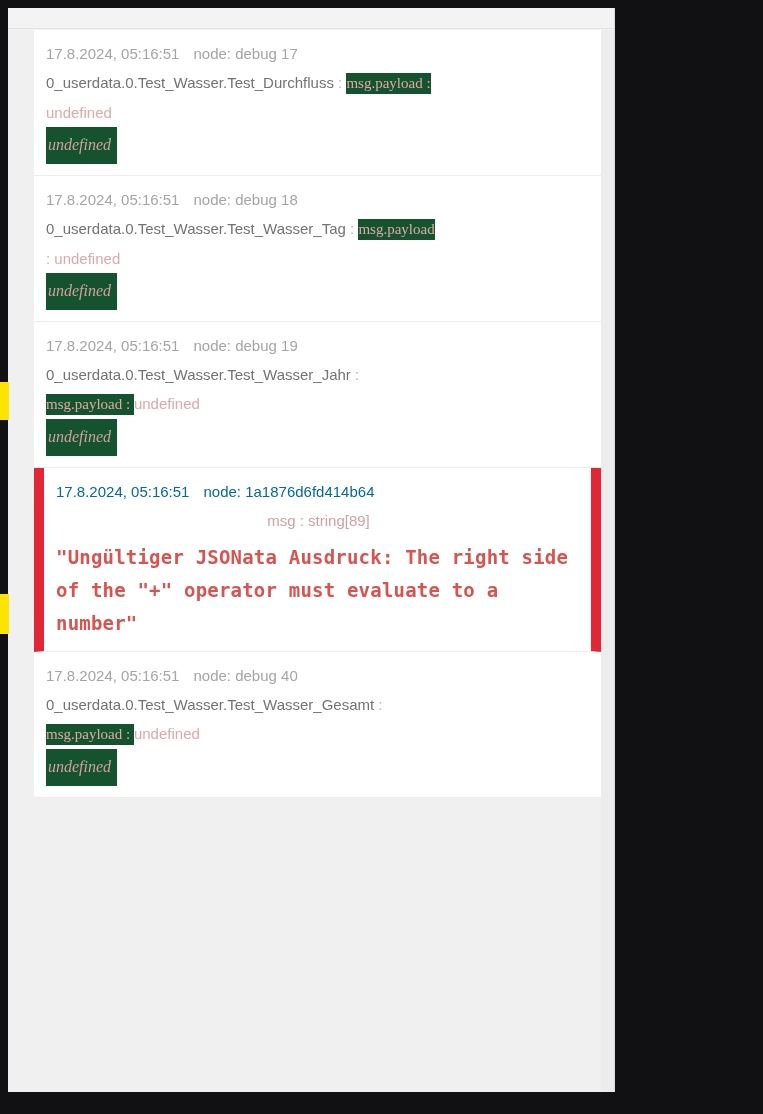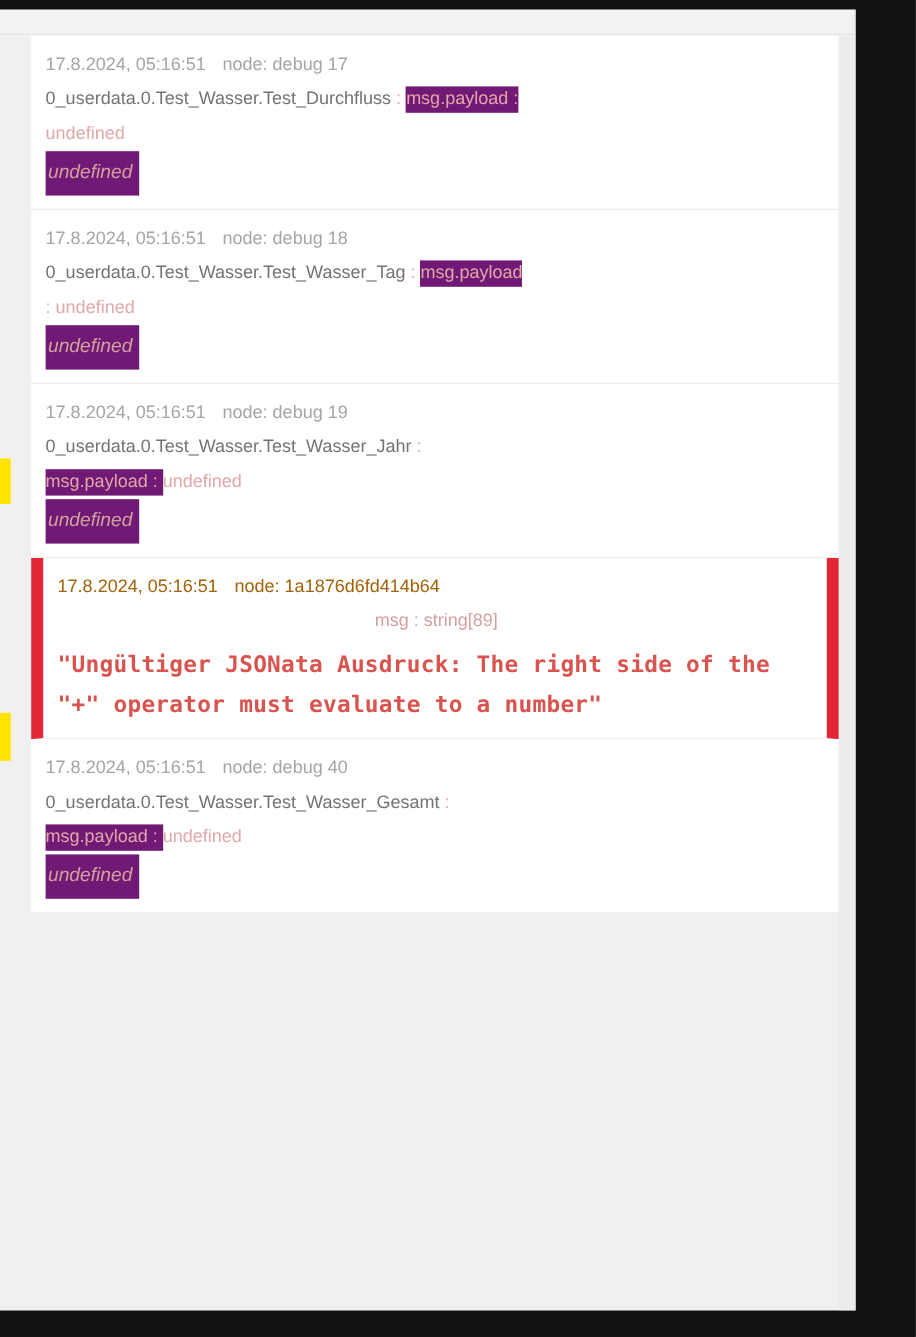--- a/index.html
+++ b/index.html
@@ -24,23 +24,23 @@
     position: absolute;
     left: 0;
     width: 9px;
     background: #ffe400;
     z-index: 5;
   }
 
   
   #debug-panel {
     position: absolute;
-    left: 0;
+    left: 8px;
     top: 8px;
-    width: 713px;
+    width: 607px;
     height: 1084px;
     background: #f3f3f3;
     overflow: hidden;
     border-right: 1px solid #dcdcdc;
   }
 
   
   #debug-toolbar {
     height: 21px;
     background: #f3f3f3;
@@ -113,40 +113,41 @@
   .msg-value {
     font-style: italic;
     color: #6e7a20;
     font-size: 16px;
     display: inline-block;
     margin-left: 6px;
   }
 
   
   .hl {
-    background: #701a75;
+    background: #14532d;
     color: inherit;
     padding: 2px 0 3px 0;
     box-decoration-break: clone;
+    font-family: Liberation Serif, serif;
     -webkit-box-decoration-break: clone;
   }
   .msg-value.hl { padding: 3px 6px 5px 2px; margin-left: 0; }
 
   
   .msg-error-body {
     font-family: "DejaVu Sans Mono", "Liberation Mono", monospace;
     color: #d9534f;
     font-size: 19px;
     line-height: 33px;
     font-weight: bold;
     letter-spacing: 0.2px;
     margin-top: 6px;
     white-space: pre-wrap;
   }
-  .msg-error-meta { color: #a16207; }
+  .msg-error-meta { color: #0369a1; }
   .msg-error-type { color: #d3a0a0; font-size: 15px; text-align: center; }
 </style>
 </head>
 <body>
 
 <div id="page">
 
   <div class="edge-sliver" style="top:382px;height:38px;"></div>
   <div class="edge-sliver" style="top:594px;height:40px;"></div>
 

